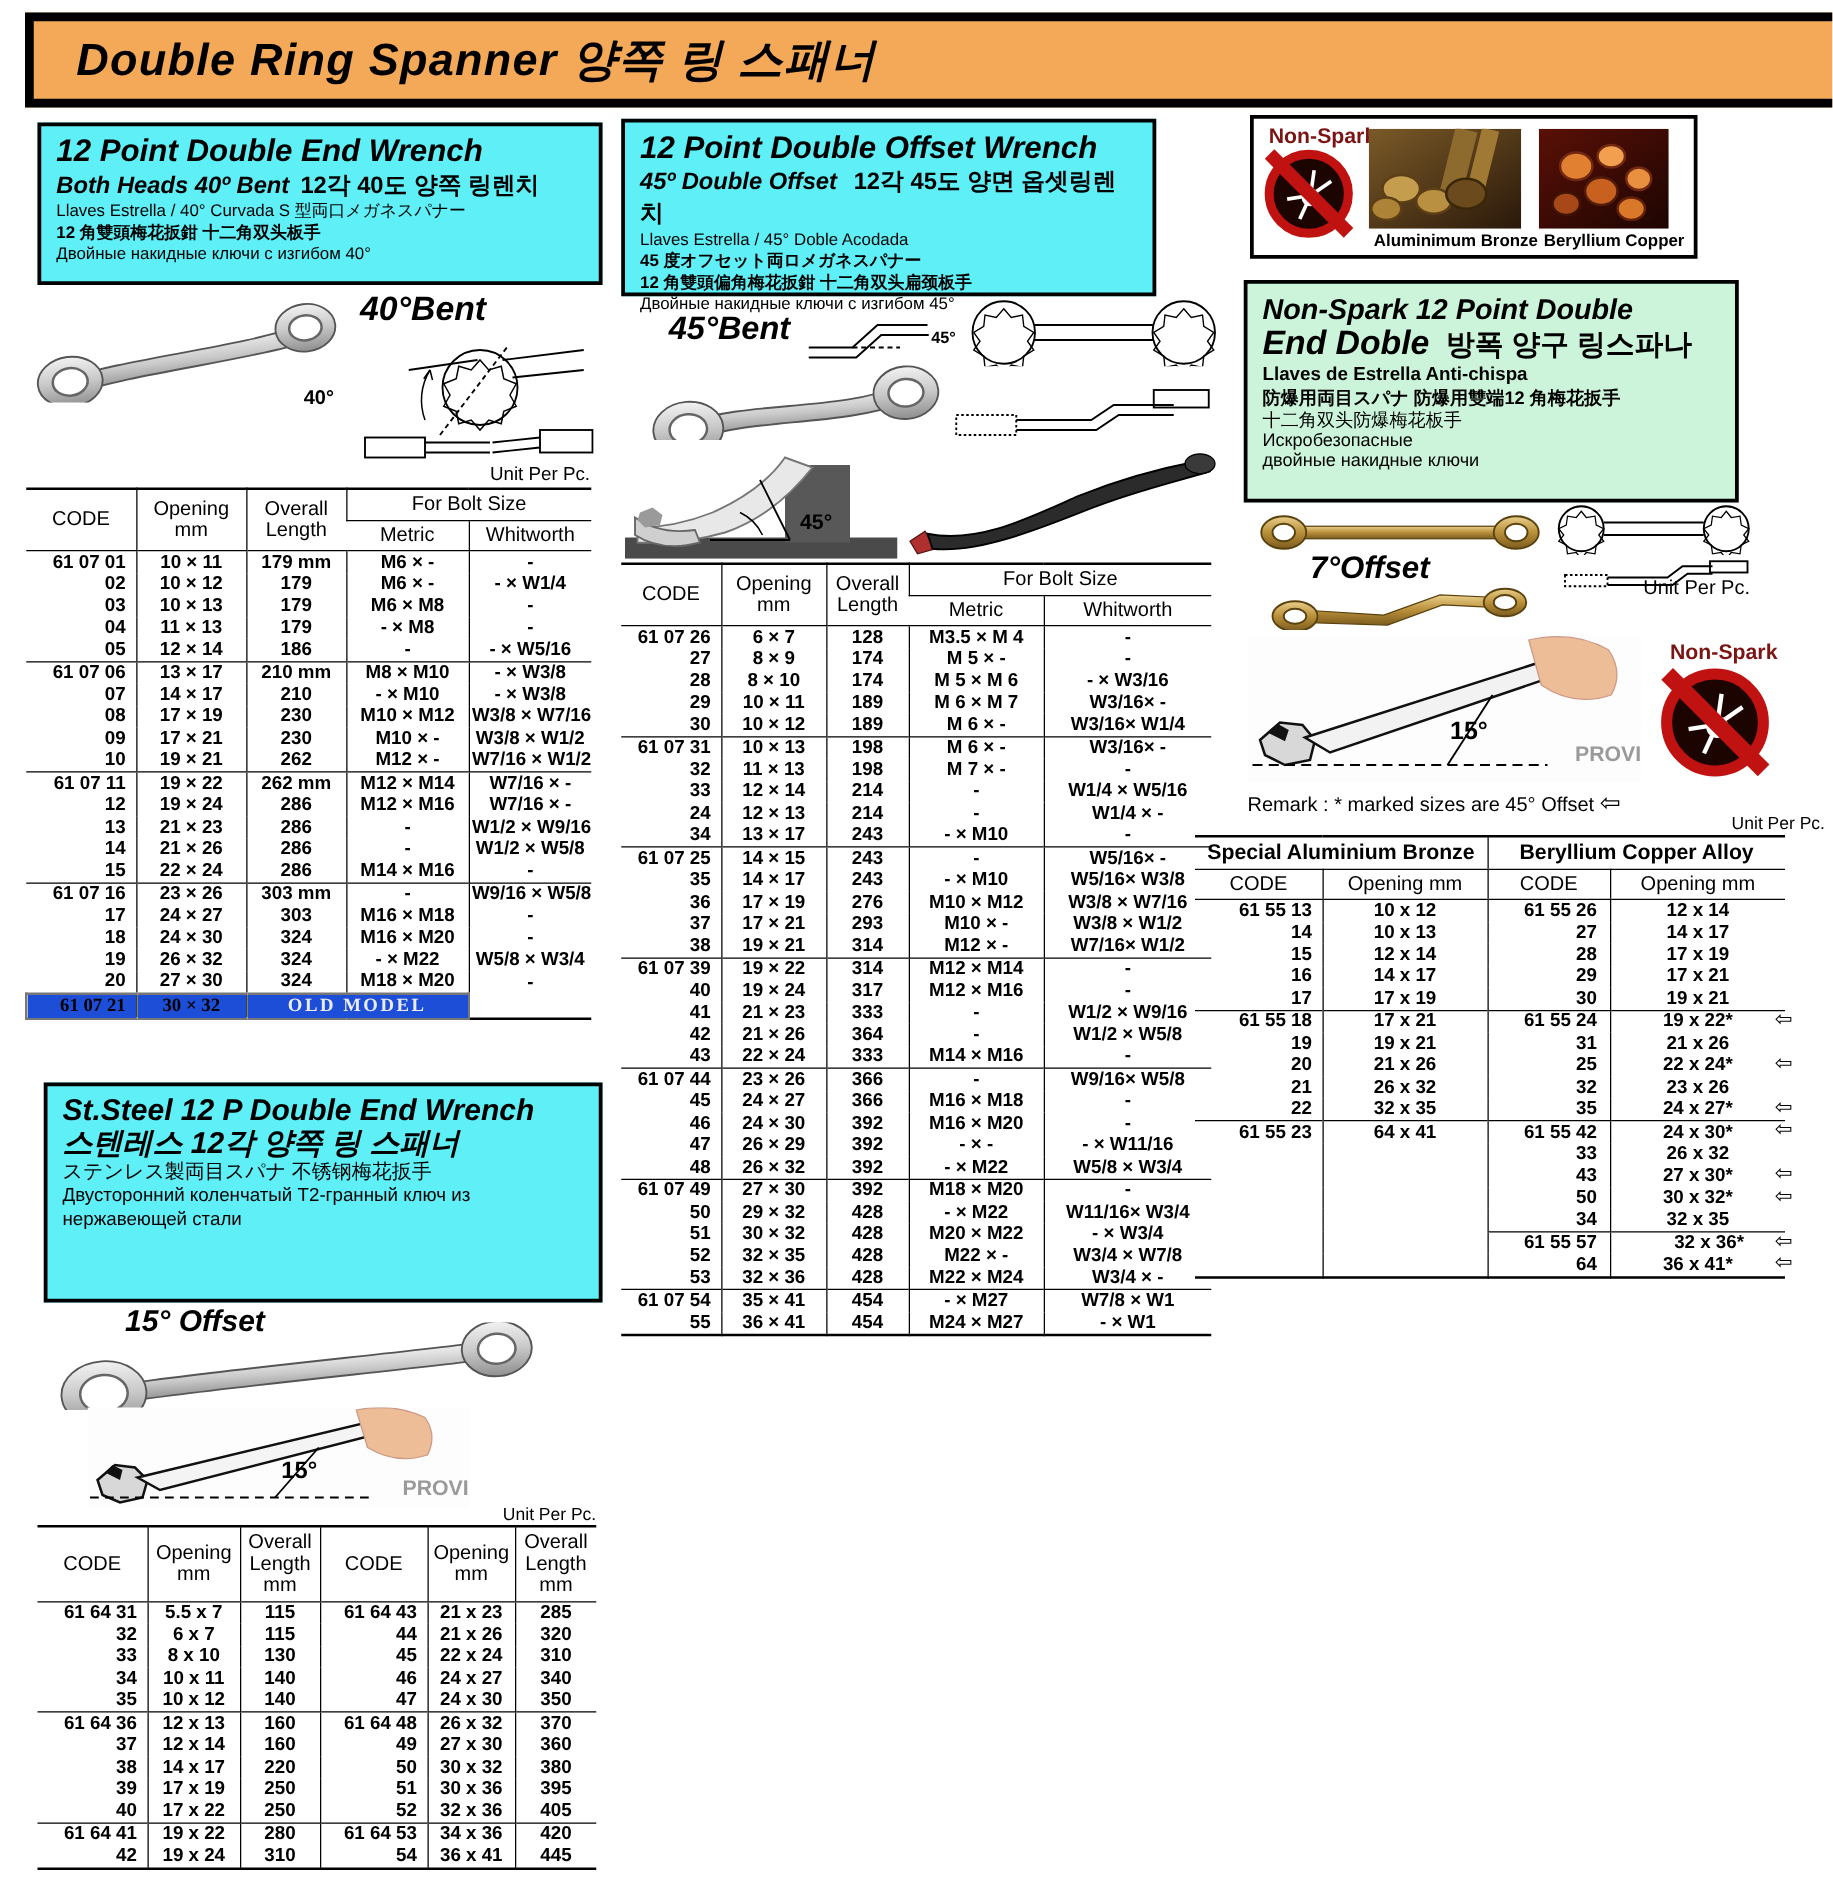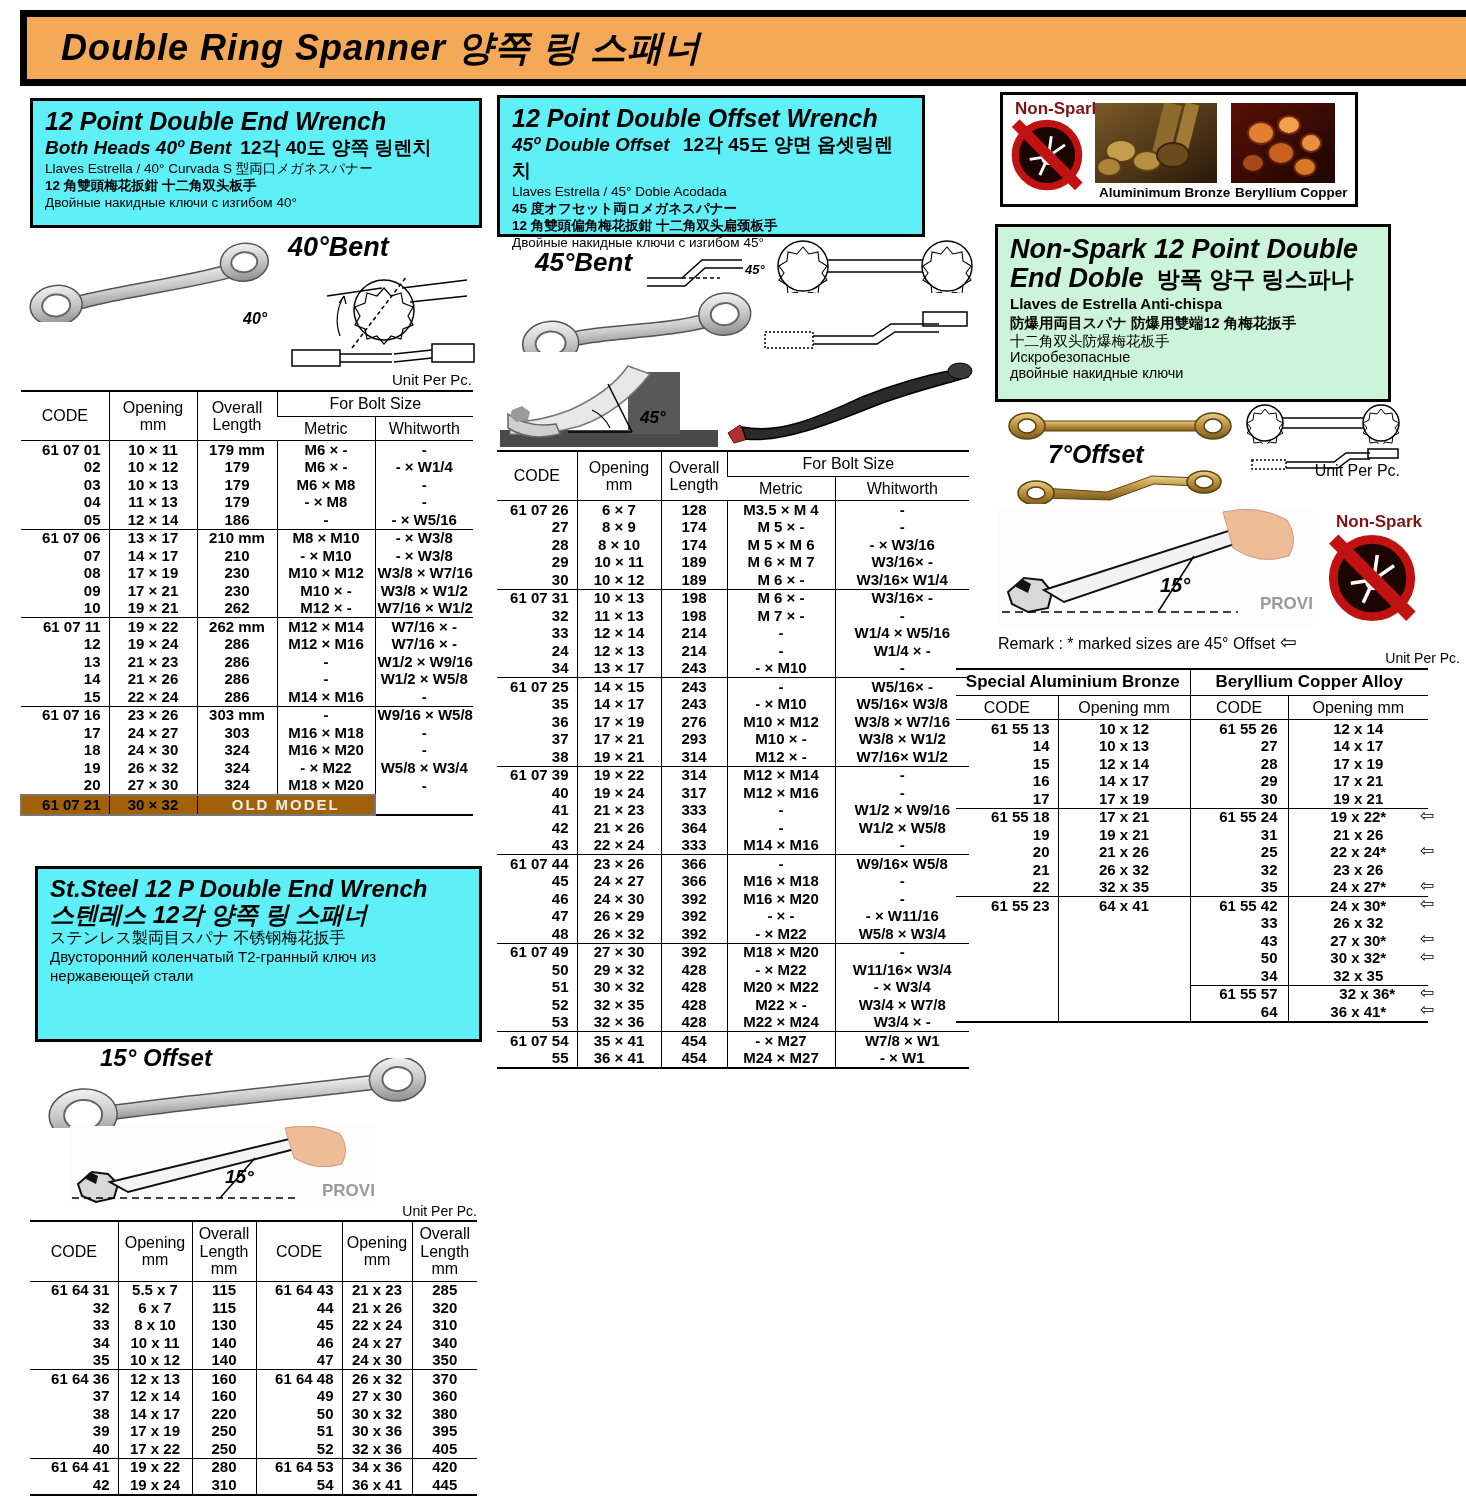--- a/index.html
+++ b/index.html
@@ -27,26 +27,26 @@
   table.tbl th:first-child{border-left:none;}
   table.tbl td{font-weight:bold;font-size:15px;line-height:16.5px;padding:0.5px 2px;
                border-left:1.5px solid #000;text-align:center;position:relative;
                white-space:nowrap;overflow:visible;}
   table.tbl td:first-child{border-left:none;text-align:right;padding-right:8px;}
   table.tbl tr.g td{border-top:1.5px solid #000;}
   table.tbl td.bt{border-top:1.5px solid #000;padding-left:20px;}
   table.t-ns td:nth-child(3){text-align:right;padding-right:10px;}
   table.t-ss td:nth-child(4){text-align:right;padding-right:8px;}
   .arrow{position:absolute;right:-6px;top:-1px;font-weight:normal;font-size:17px;}
-  .old-cell{background:#a16207;border-top:2.5px solid #777 !important;border-bottom:2.5px solid #777;}
+  .old-cell{background:#1d4ed8;border-top:2.5px solid #777 !important;border-bottom:2.5px solid #777;font-family:Liberation Serif, serif;}
   .ol{border-left:2.5px solid #777 !important;}
   .or{border-right:2.5px solid #777;}
   .old-label{color:#ececec;letter-spacing:2px;text-align:center !important;font-size:16px;}
   .unit{font-size:15px;text-align:right;}
-  .angle-lbl{font-size:14px;font-weight:bold;font-style:italic;}
+  .angle-lbl{font-size:14px;font-weight:bold;}
   .provi{color:#9a9a9a;font-weight:bold;font-size:17px;}
   .nonspark-lbl{color:#7c1414;font-weight:bold;font-size:17px;}
   .photo-lbl{font-size:13.5px;font-weight:bold;}
   .remark{font-size:16px;}
   .photo-frame{background:#fff;border:3px solid #000;box-sizing:border-box;}
 </style>
 </head>
 <body>
 
 <div id="page">
@@ -802,21 +802,21 @@
       <ellipse cx="50" cy="50" rx="13" ry="11" fill="#c86020" stroke="#501c08" stroke-width="2"></ellipse>
       <ellipse cx="80" cy="40" rx="10" ry="9" fill="#e89040" stroke="#702810" stroke-width="2"></ellipse>
       <ellipse cx="22" cy="60" rx="11" ry="9" fill="#a84818" stroke="#401404" stroke-width="2"></ellipse>
       <ellipse cx="74" cy="64" rx="11" ry="9" fill="#d87828" stroke="#601f08" stroke-width="2"></ellipse>
     </svg>
     <span class="abs photo-lbl" style="left:96px;top:90px;">Aluminimum Bronze</span>
     <span class="abs photo-lbl" style="left:232px;top:90px;">Beryllium Copper</span>
   </div>
 
   <div class="abs greenbox" style="left:995px;top:224px;width:396px;height:178px;">
-    <div class="bx-title" style="font-size:27px;">Non-Spark 12 Point Double</div>
+    <div class="bx-title" style="font-size:23px;">Non-Spark 12 Point Double</div>
     <div><span class="bx-title" style="font-size:27px;">End Doble</span>&nbsp;&nbsp;&nbsp;<span class="bx-sub-kr" style="font-size:23px;">방폭 양구 링스파나</span></div>
     <div class="bx-line" style="font-size:15px;">Llaves de Estrella Anti-chispa</div>
     <div class="bx-line" style="font-size:14.5px;">防爆用両目スパナ  防爆用雙端12 角梅花扳手</div>
     <div class="bx-line-n" style="font-size:14.5px;">十二角双头防爆梅花板手</div>
     <div class="bx-line-n" style="font-size:14.5px;line-height:1.1;">Искробезопасные</div>
     <div class="bx-line-n" style="font-size:14.5px;line-height:1.1;">двойные накидные ключи</div>
   </div>
 
   <svg class="abs" style="left:1005px;top:408px;width:230px;height:36px;" viewBox="0 0 230 36">
     <defs>

